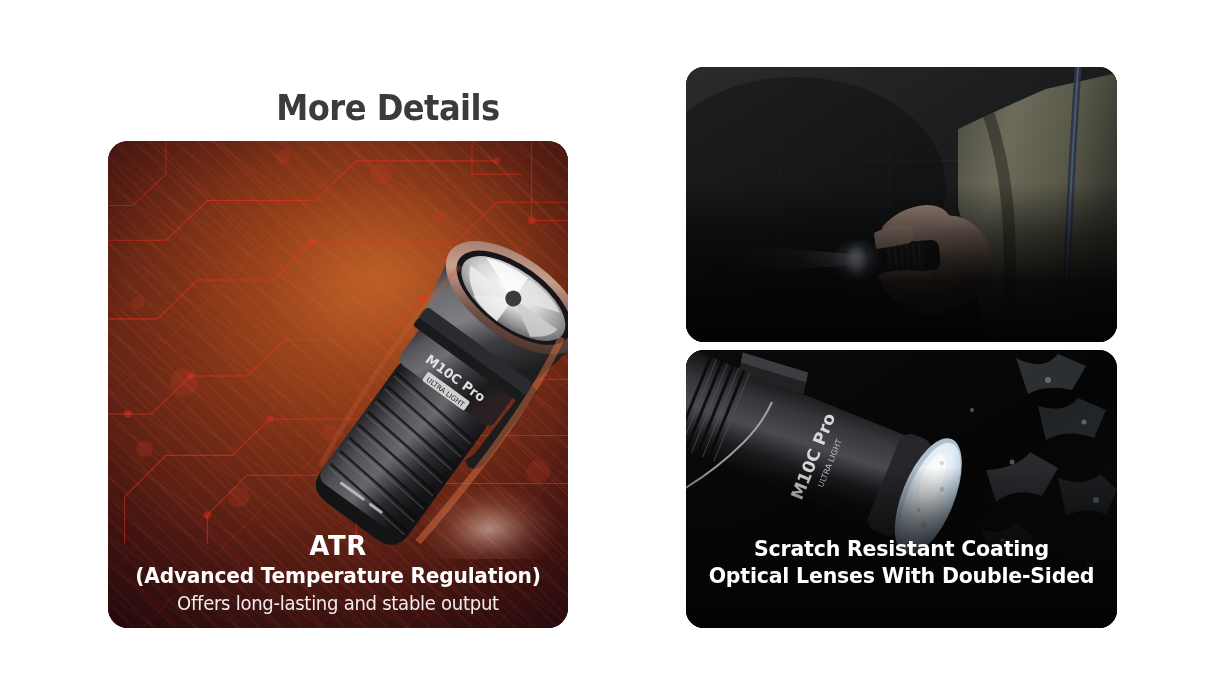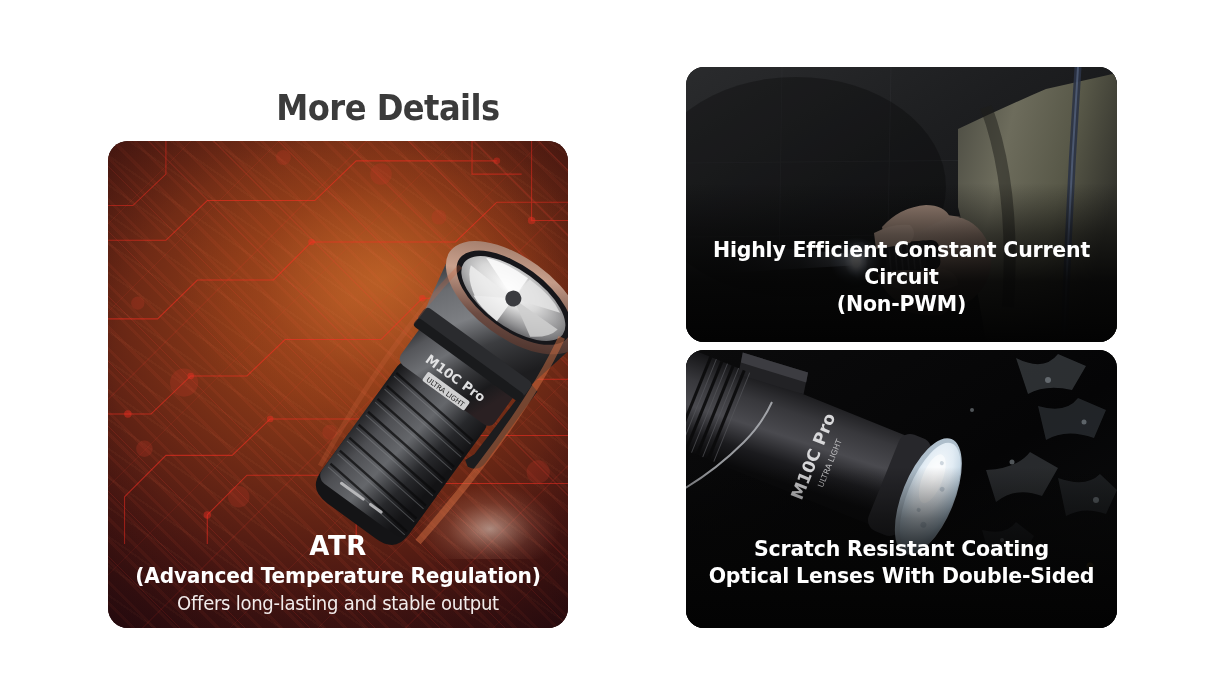--- a/index.html
+++ b/index.html
@@ -410,24 +410,20 @@
         <rect x="168" y="172" width="12" height="38" rx="4" fill="#232326"></rect>
         <ellipse cx="170" cy="191" rx="12" ry="17" fill="url(#lampG)"></ellipse>
         <ellipse cx="170" cy="191" rx="26" ry="24" fill="url(#lampG)" opacity="0.5"></ellipse>
       </g>
 
       <path d="M188 166 Q206 156 224 158 Q232 166 224 176 Q204 180 190 182 Z" fill="#b39a8b"></path>
       <path d="M196 206 Q222 200 246 206 Q250 218 238 224 Q212 224 198 216 Z" fill="#9c8476"></path>
     </svg>
   </div>
   <div class="caption-scrim"></div>
-  <div class="card-caption">
-    <span class="cap-line">Highly Efficient Constant Current Circuit</span>
-    <span class="cap-line">(Non-PWM)</span>
-  </div>
 </div>
 
 <div id="lens-card" class="right-card">
   <div class="photo">
     <svg viewBox="0 0 431 278" width="431" height="278" preserveAspectRatio="xMidYMid slice">
       <defs>
         <linearGradient id="rockG" x1="0" y1="0" x2="1" y2="1">
           <stop offset="0%" stop-color="#0b0b0c"></stop>
           <stop offset="55%" stop-color="#050506"></stop>
           <stop offset="100%" stop-color="#0d0e0f"></stop>

